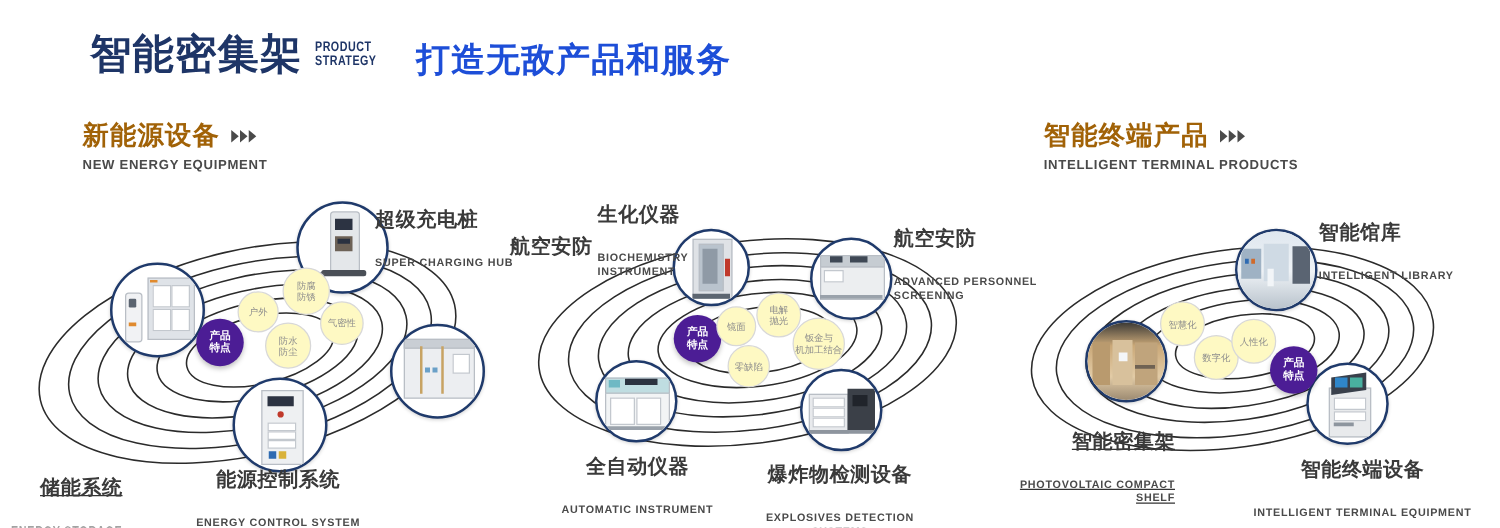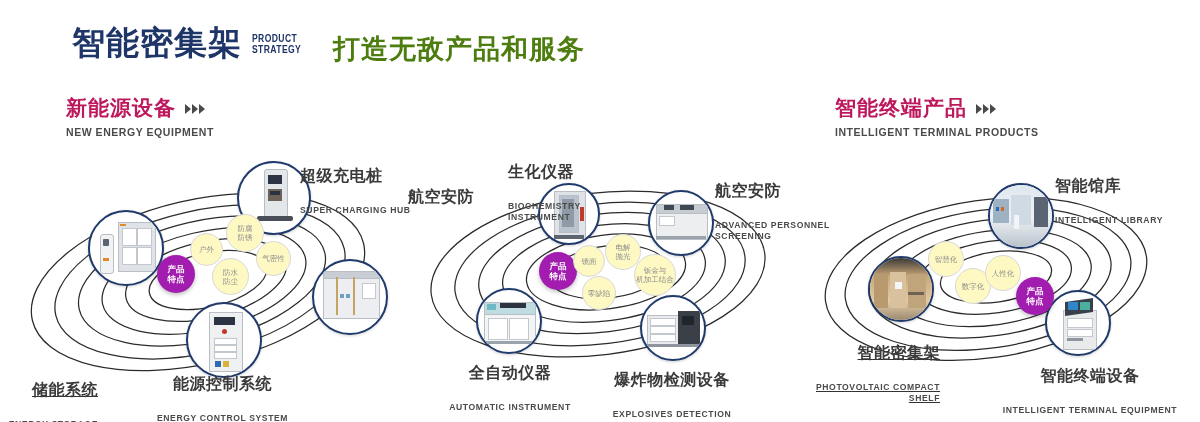--- a/index.html
+++ b/index.html
@@ -16,28 +16,28 @@
     font-size:33px;font-weight:bold;color:#1e3567;letter-spacing:1px;
     line-height:1;font-family:"DejaVu Sans",sans-serif;
   }
   .mast-en{
     color:#1e3567;font-size:11px;font-weight:bold;line-height:11px;
     letter-spacing:.5px;transform:scaleX(.78);transform-origin:left bottom;
     padding-bottom:4px;white-space:pre-line;font-family:"Liberation Sans",sans-serif;
   }
   .mast-slogan{
     position:absolute;left:333px;top:35px;font-size:27px;font-weight:bold;
-    color:#4d7c0f;letter-spacing:1px;line-height:1;
+    color:#1d4ed8;letter-spacing:1px;line-height:1;
     font-family:"DejaVu Sans",sans-serif;
   }
 
   
   .sec-head{position:absolute;}
   .sec-head .cn{
-    font-size:21px;font-weight:bold;color:#be185d;letter-spacing:1px;
+    font-size:21px;font-weight:bold;color:#a16207;letter-spacing:1px;
     line-height:24px;display:flex;gap:9px;
     font-family:"DejaVu Sans",sans-serif;
   }
   .sec-head .chev{display:inline-flex;gap:1px;align-items:center;transform:translateY(1px);}
   .sec-head .chev i{
     width:0;height:0;border-top:5px solid transparent;border-bottom:5px solid transparent;
     border-left:6px solid #4a4a4a;display:block;
   }
   .sec-head .en{
     font-size:10.5px;font-weight:bold;color:#4a4a4a;letter-spacing:.55px;
@@ -56,21 +56,21 @@
   .node .art{position:absolute;left:0;top:0;width:100%;height:100%;}
 
   
   .feat{
     position:absolute;border-radius:50%;background:#fef9c3;
     border:1px solid #d8d8d8;display:flex;align-items:center;justify-content:center;
     text-align:center;color:#8d8d8d;font-size:7.5px;line-height:9px;
     font-family:"DejaVu Sans",sans-serif;white-space:pre-line;
   }
   .feat.core{
-    background:#a21caf;border:none;color:#ffffff;font-weight:bold;
+    background:#4c1d95;border:none;color:#ffffff;font-weight:bold;
     font-size:8.5px;line-height:10px;
     box-shadow:0 2px 4px rgba(0,0,0,.25);
   }
 
   
   .cap{position:absolute;white-space:pre-line;}
   .cap .cn{
     font-size:16px;font-weight:bold;color:#3a3a3a;letter-spacing:.5px;
     line-height:18px;font-family:"DejaVu Sans",sans-serif;
   }
@@ -230,21 +230,21 @@
 
     <div class="node" style="left:138px;top:33px;width:58px;height:58px;">
       <div class="art">
         <div class="cab" style="left:14px;top:6px;width:30px;height:46px;background:#dfe2e6;"></div>
         <div class="cab" style="left:19px;top:10px;width:18px;height:36px;background:#b9c3cd;"></div>
         <div class="dark" style="left:22px;top:14px;width:12px;height:28px;background:#8f9aa6;"></div>
         <div class="dark" style="left:40px;top:22px;width:4px;height:14px;background:#c0392b;"></div>
         <div class="dark" style="left:14px;top:50px;width:30px;height:4px;background:#5c6570;"></div>
       </div>
     </div>
-    <div class="cap" style="left:78px;top:-5px;width:140px;margin-left:30px;">
+    <div class="cap" style="left:78px;top:-5px;width:140px;">
       <div class="cn">生化仪器</div>
       <div class="en">BIOCHEMISTRY
 INSTRUMENT</div>
     </div>
 
     <div class="node" style="left:248px;top:40px;width:62px;height:62px;">
       <div class="art">
         <div class="cab" style="left:6px;top:18px;width:50px;height:28px;background:#eceef0;"></div>
         <div class="cab" style="left:6px;top:12px;width:50px;height:8px;background:#c6ccd2;"></div>
         <div class="dark" style="left:14px;top:13px;width:10px;height:5px;background:#3f4855;"></div>

